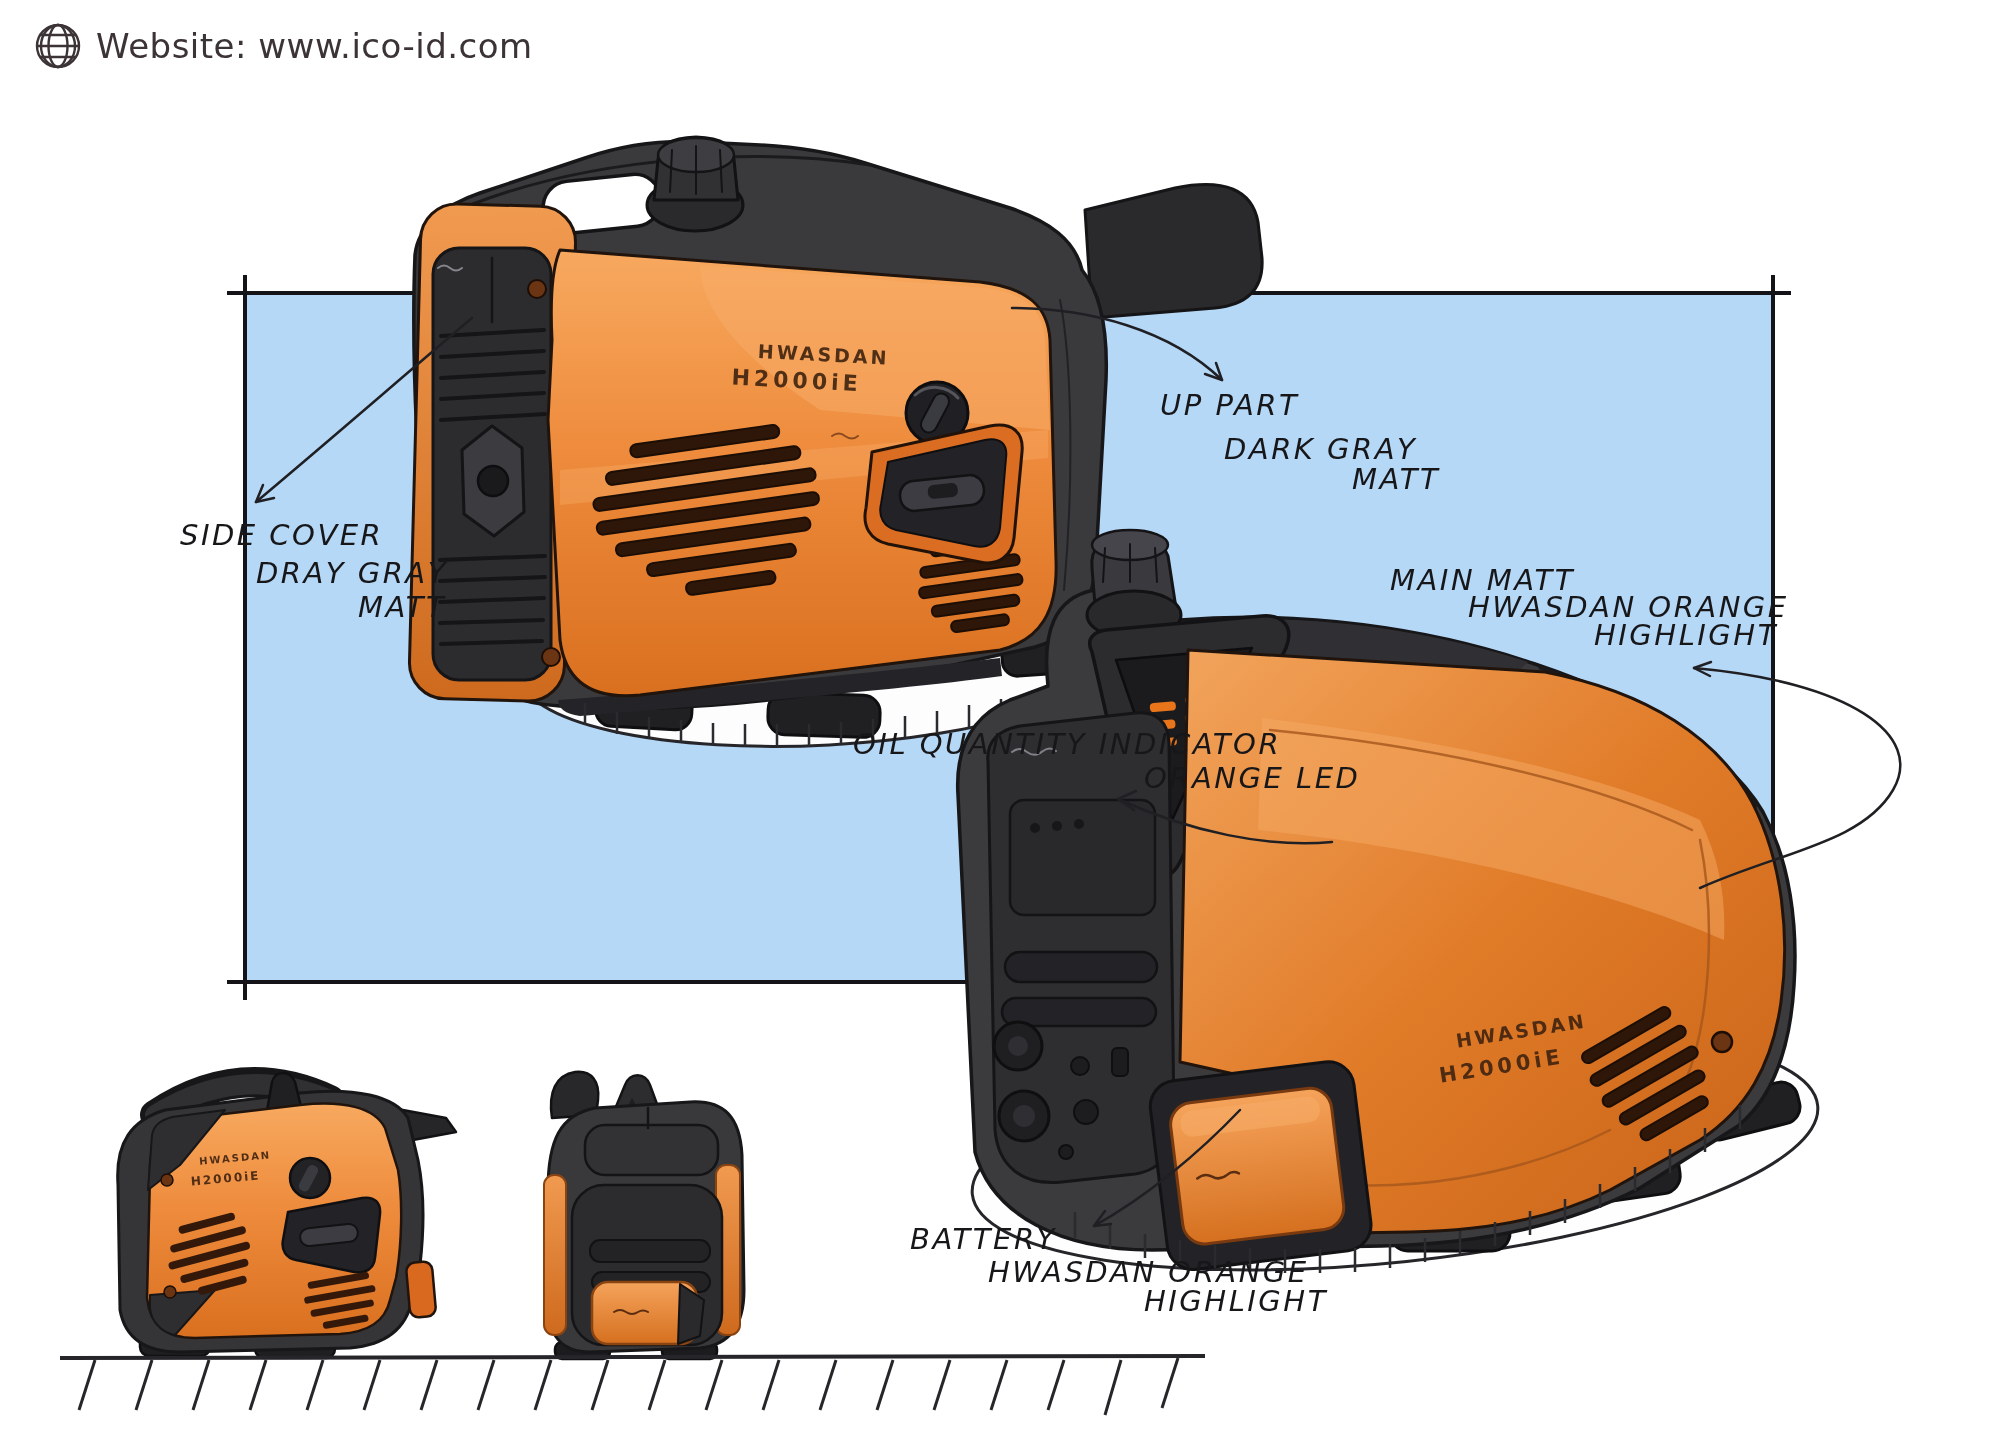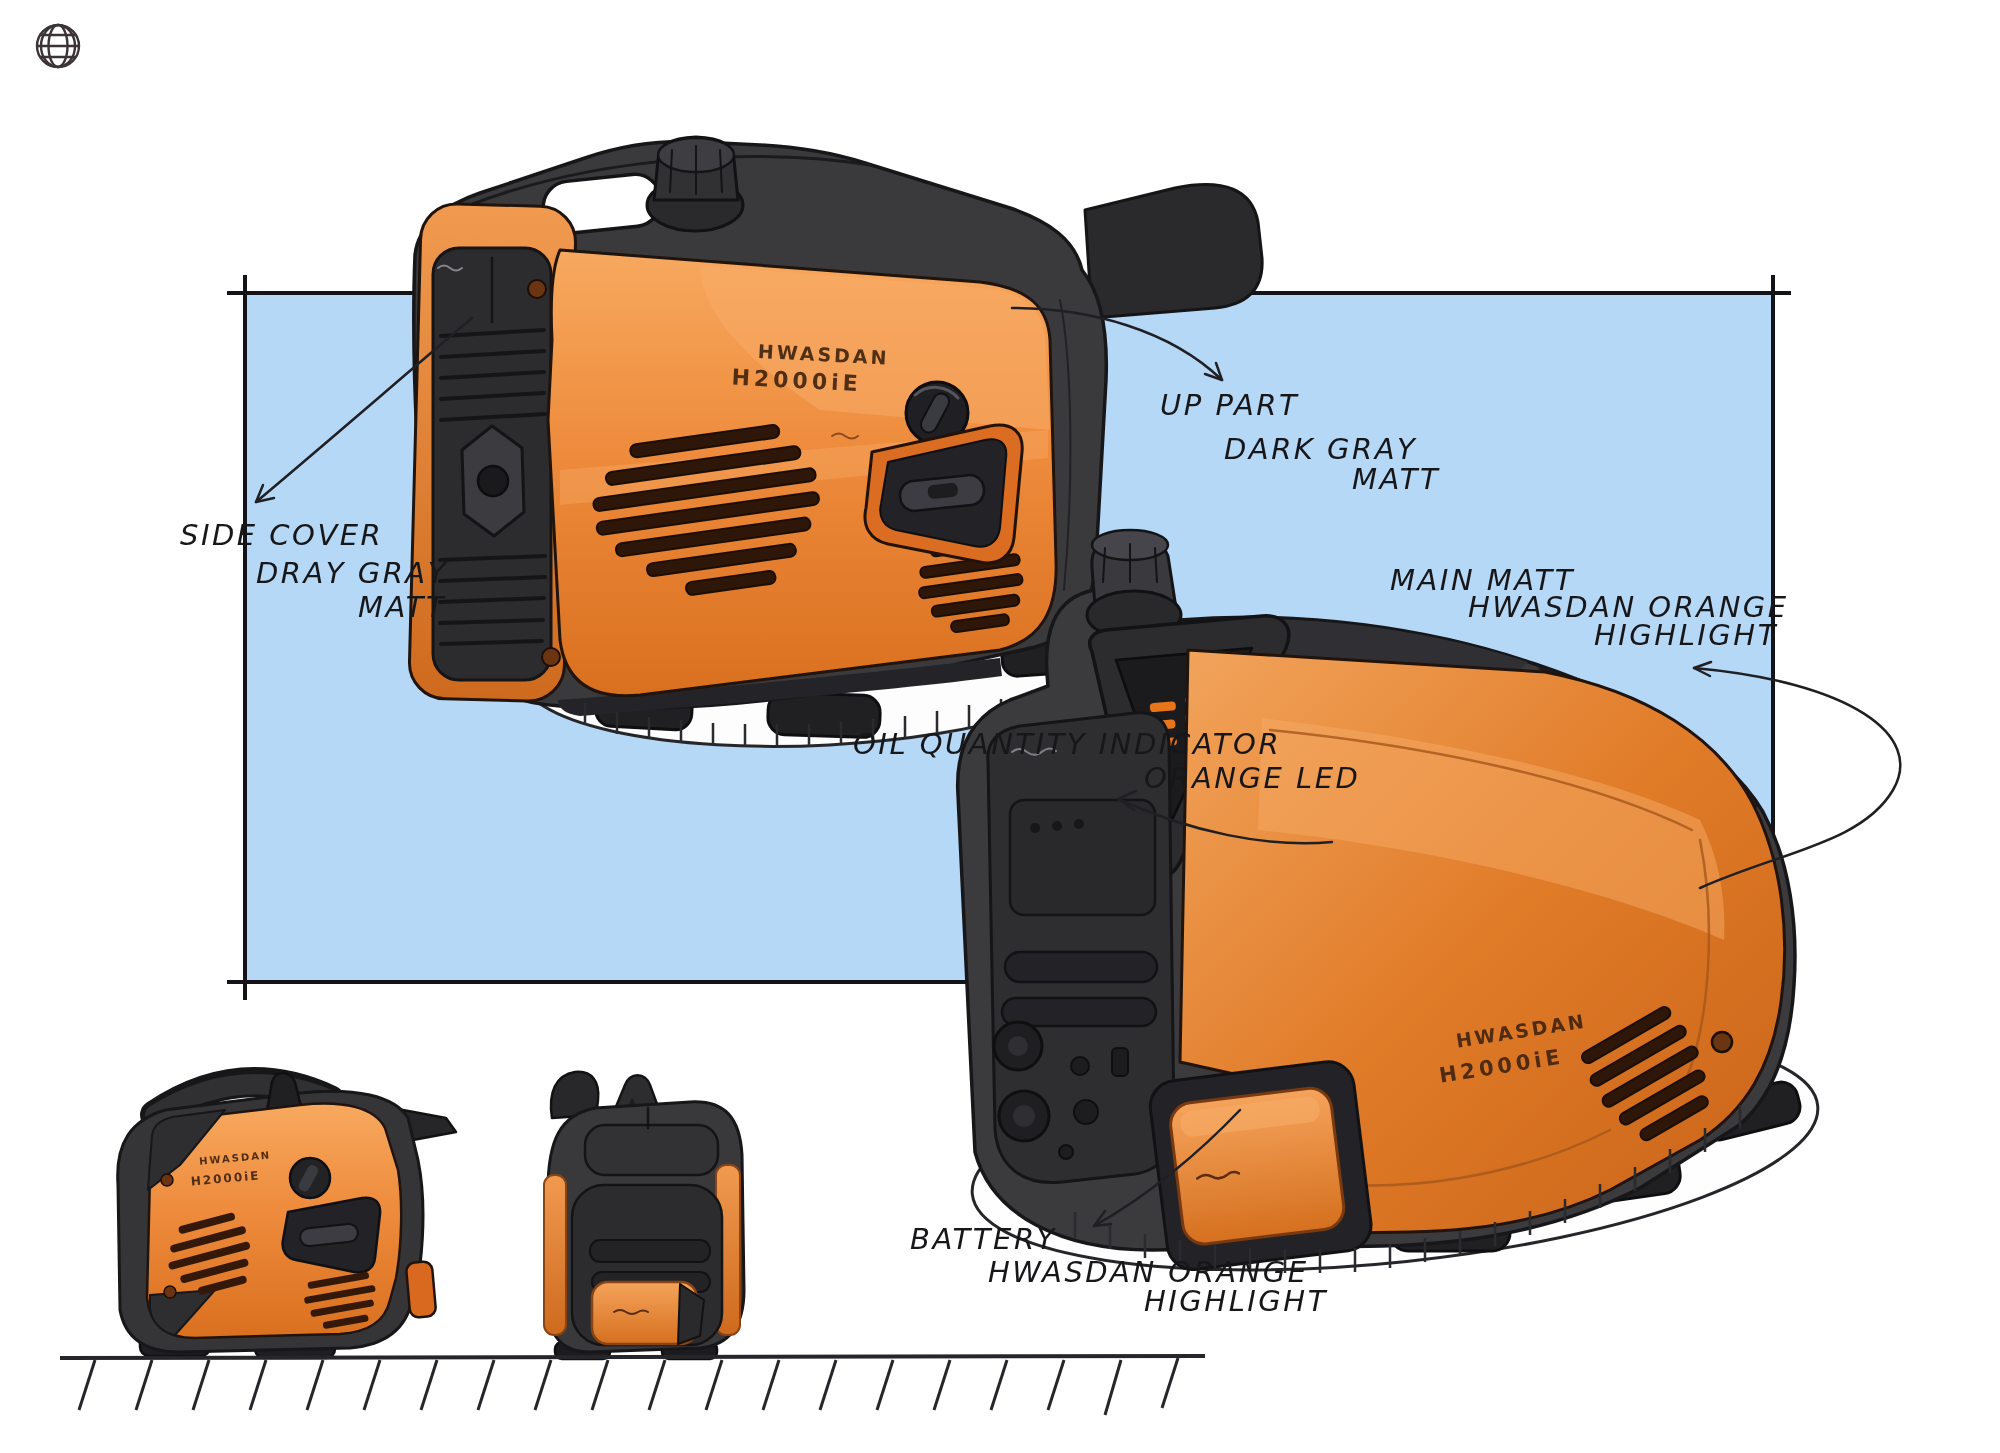--- a/index.html
+++ b/index.html
@@ -400,20 +400,21 @@
 
   <div class="site-header">
     <svg width="48" height="48" viewBox="0 0 48 48">
       <g fill="none" stroke="#3b3335" stroke-width="2.4">
         <circle cx="24" cy="24" r="21"></circle>
         <ellipse cx="24" cy="24" rx="9.5" ry="21"></ellipse>
         <ellipse cx="24" cy="24" rx="17" ry="21"></ellipse>
         <path d="M3,24 L45,24 M6,13 L42,13 M6,35 L42,35"></path>
       </g>
     </svg>
+    <span class="label">Website: www.ico-id.com</span>
   </div>
 
   <div>
     <div class="ann" id="ann-sc-1">SIDE COVER</div>
     <div class="ann" id="ann-sc-2">DRAY GRAY</div>
     <div class="ann" id="ann-sc-3">MATT</div>
   </div>
   <div>
     <div class="ann" id="ann-up-1">UP PART</div>
     <div class="ann" id="ann-up-2">DARK GRAY</div>

